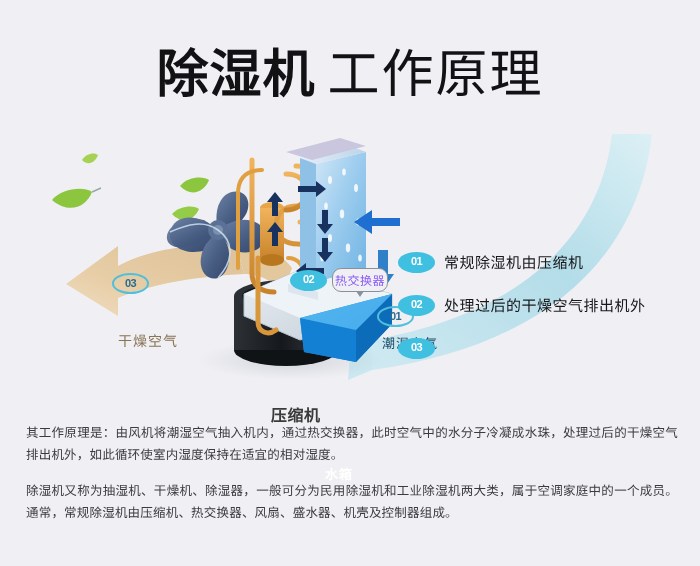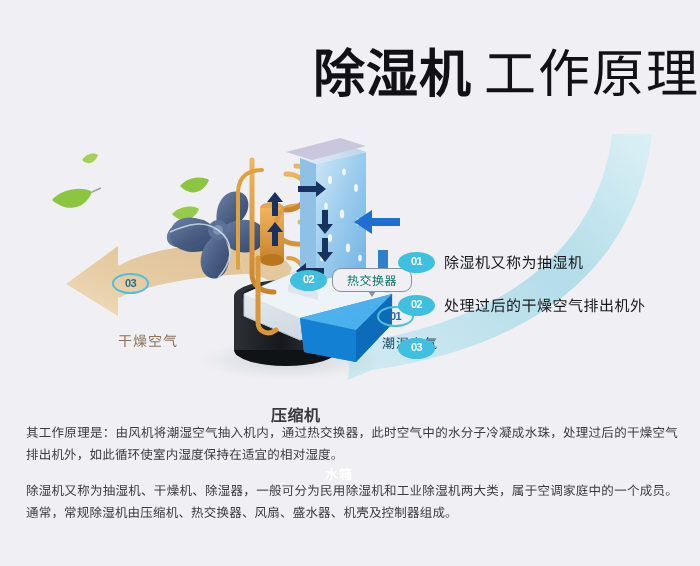--- a/index.html
+++ b/index.html
@@ -8,21 +8,21 @@
     width:700px; height:566px;
     background:#f0f0f4;
     font-family:"Liberation Sans","DejaVu Sans",sans-serif;
     overflow:hidden;
   }
   .page { position:relative; width:700px; height:566px; background:#f0f0f4; }
 
   
   .title-wrap {
     position:absolute; left:0; top:32px; width:700px;
-    text-align:right; white-space:nowrap;
+    text-align:center; white-space:nowrap;
   }
   .title-bold {
     font-size:52px; font-weight:bold; color:#121214;
     letter-spacing:1px; vertical-align:middle;
   }
   .title-light {
     font-size:52px; font-weight:normal; color:#121214;
     letter-spacing:2px; vertical-align:middle; margin-left:12px;
   }
 
@@ -47,22 +47,22 @@
   #lbl-dry-badge  { left:112px; top:155px; }
   #lbl-dry-text   {
     left:118px; top:212px; font-size:14px; color:#8a7455;
     letter-spacing:1px; font-weight:normal;
   }
 
   #lbl-hx { left:290px; top:150px; }
   #lbl-hx .badge { vertical-align:middle; }
   .callout {
     display:inline-block; vertical-align:middle; margin-left:5px;
-    padding:2px 14px 3px; border:1px solid #8a9099; border-radius:9px;
-    background:#f0f0f4; font-size:12px; color:#0f766e; letter-spacing:.5px;
+    padding:2px 2px 3px; border:1px solid #8a9099; border-radius:9px;
+    background:#f0f0f4; font-size:12px; color:#8b5cf6; letter-spacing:.5px;
     position:relative;
   }
   .callout::after {
     content:""; position:absolute; left:50%; bottom:-6px; margin-left:-4px;
     width:0; height:0; border-left:4px solid transparent;
     border-right:4px solid transparent; border-top:6px solid #8a9099;
   }
 
   #lbl-humid-badge { left:377px; top:188px; }
   #lbl-humid-text  {
@@ -275,21 +275,21 @@
     </div>
     <div class="lbl" id="lbl-humid-text">潮湿空气</div>
 
     <div class="lbl" id="lbl-comp">压缩机</div>
     <div class="lbl" id="lbl-tank">水箱</div>
   </div>
 
   <div class="steps">
     <div class="step">
       <span class="badge badge-fill">01</span>
-      <span class="step-text">除湿机又称为抽湿机</span>
+      <span class="step-text">常规除湿机由压缩机</span>
     </div>
     <div class="step">
       <span class="badge badge-fill">02</span>
       <span class="step-text">处理过后的干燥空气排出机外</span>
     </div>
     <div class="step">
       <span class="badge badge-fill">03</span>
     </div>
   </div>
 

